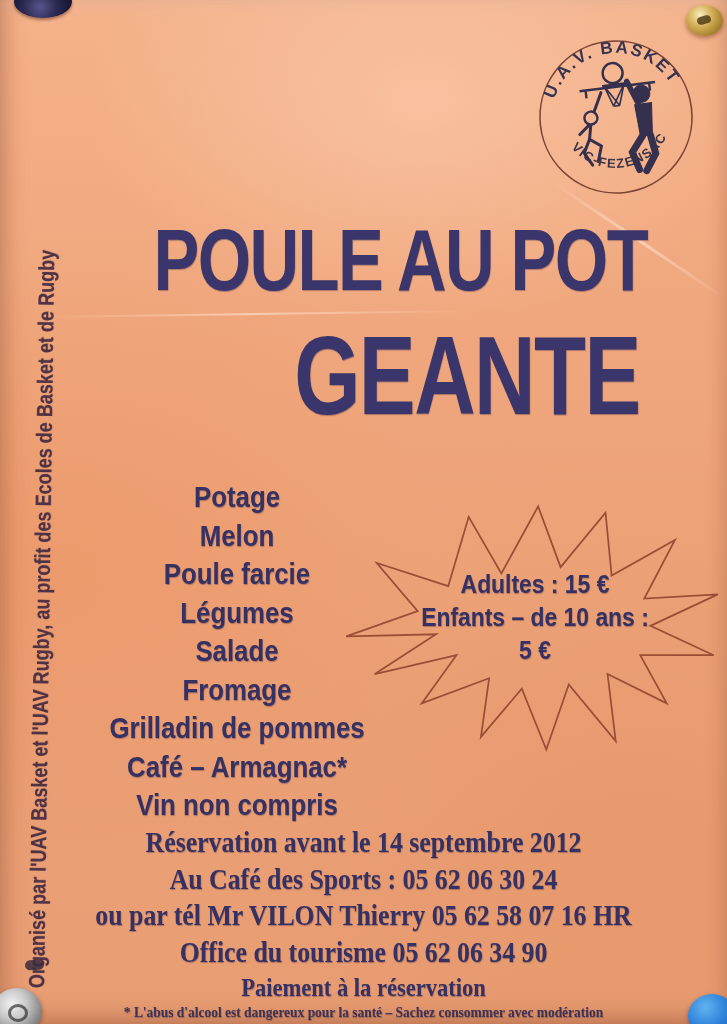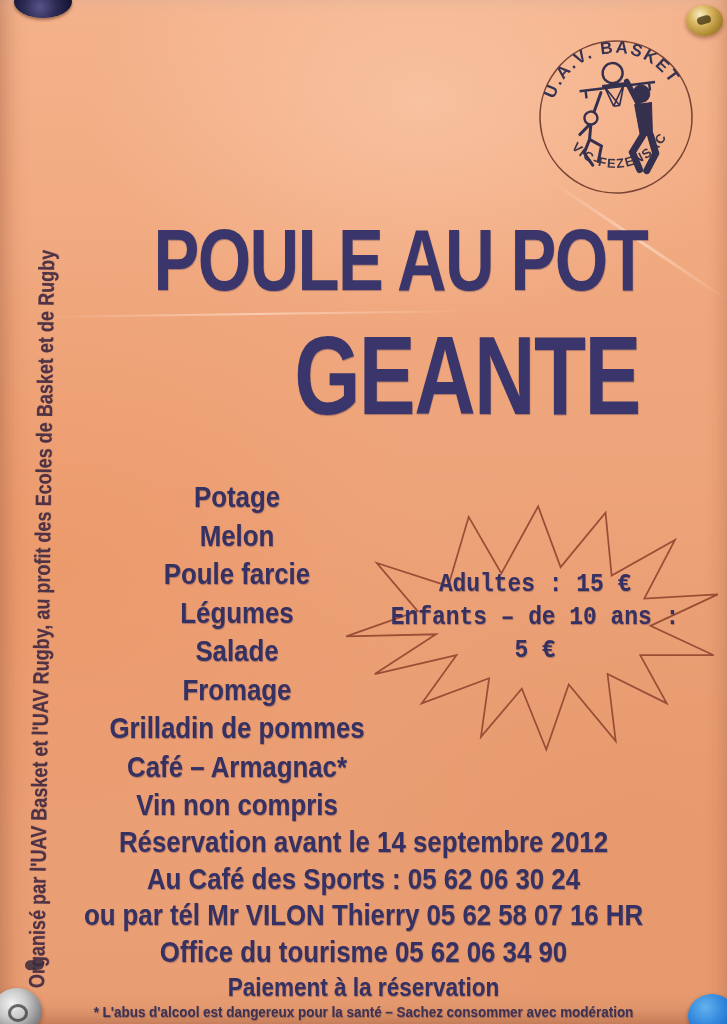--- a/index.html
+++ b/index.html
@@ -44,24 +44,24 @@
 
   .title { position:absolute; left:0; right:0; top:214px; text-align:right; color:#3a366b; }
   .title .t1 { font-size:88px; line-height:92px; letter-spacing:-2px; transform:scaleX(0.78); }
   .title .t2 { font-size:112px; line-height:112px; letter-spacing:-2px; transform:scaleX(0.76); margin-top:14px; }
 
   .menu { position:absolute; left:28px; top:462px; width:386px; margin:16px; padding:0; list-style:none; text-align:center; }
   .menu li { font-size:30px; line-height:38.5px; transform:scaleX(0.86); }
 
   .burst { position:absolute; left:338px; top:498px; width:388px; height:262px; }
   .burst svg { position:absolute; left:0; top:0; }
-  .burst-text { position:absolute; left:0; right:0; top:70px; text-align:center; padding-left:6px;font-family:Liberation Mono, monospace; }
+  .burst-text { position:absolute; left:0; right:0; top:70px; text-align:center; padding-left:6px; }
   .burst-text div { font-size:26px; line-height:33px; transform:scaleX(0.88); }
 
-  .footer { position:absolute; left:0; right:0; top:824px; text-align:center; }
+  .footer { position:absolute; left:0; right:0; top:824px; text-align:center;font-family:Liberation Serif, serif; }
   .footer .f-big { font-size:30px; line-height:36.5px; transform:scaleX(0.86); }
   .footer .f-mid { font-size:25px; line-height:31px; transform:scaleX(0.9); margin-top:2px; }
   .footer .f-small { font-size:14px; line-height:17px; transform:scaleX(0.96); color:#3c3254; margin-top:1px; }
 
   .side-text { position:absolute; left:24px; top:988px; width:945px;
     transform-origin:0 0; transform:rotate(-89.2deg) scaleX(0.82);
     font-size:22px; color:#4e3245; white-space:nowrap;
     text-shadow:0.5px 0.5px 0.8px rgba(60,35,55,0.35); }
 
   .pin { position:absolute; border-radius:50%; }

